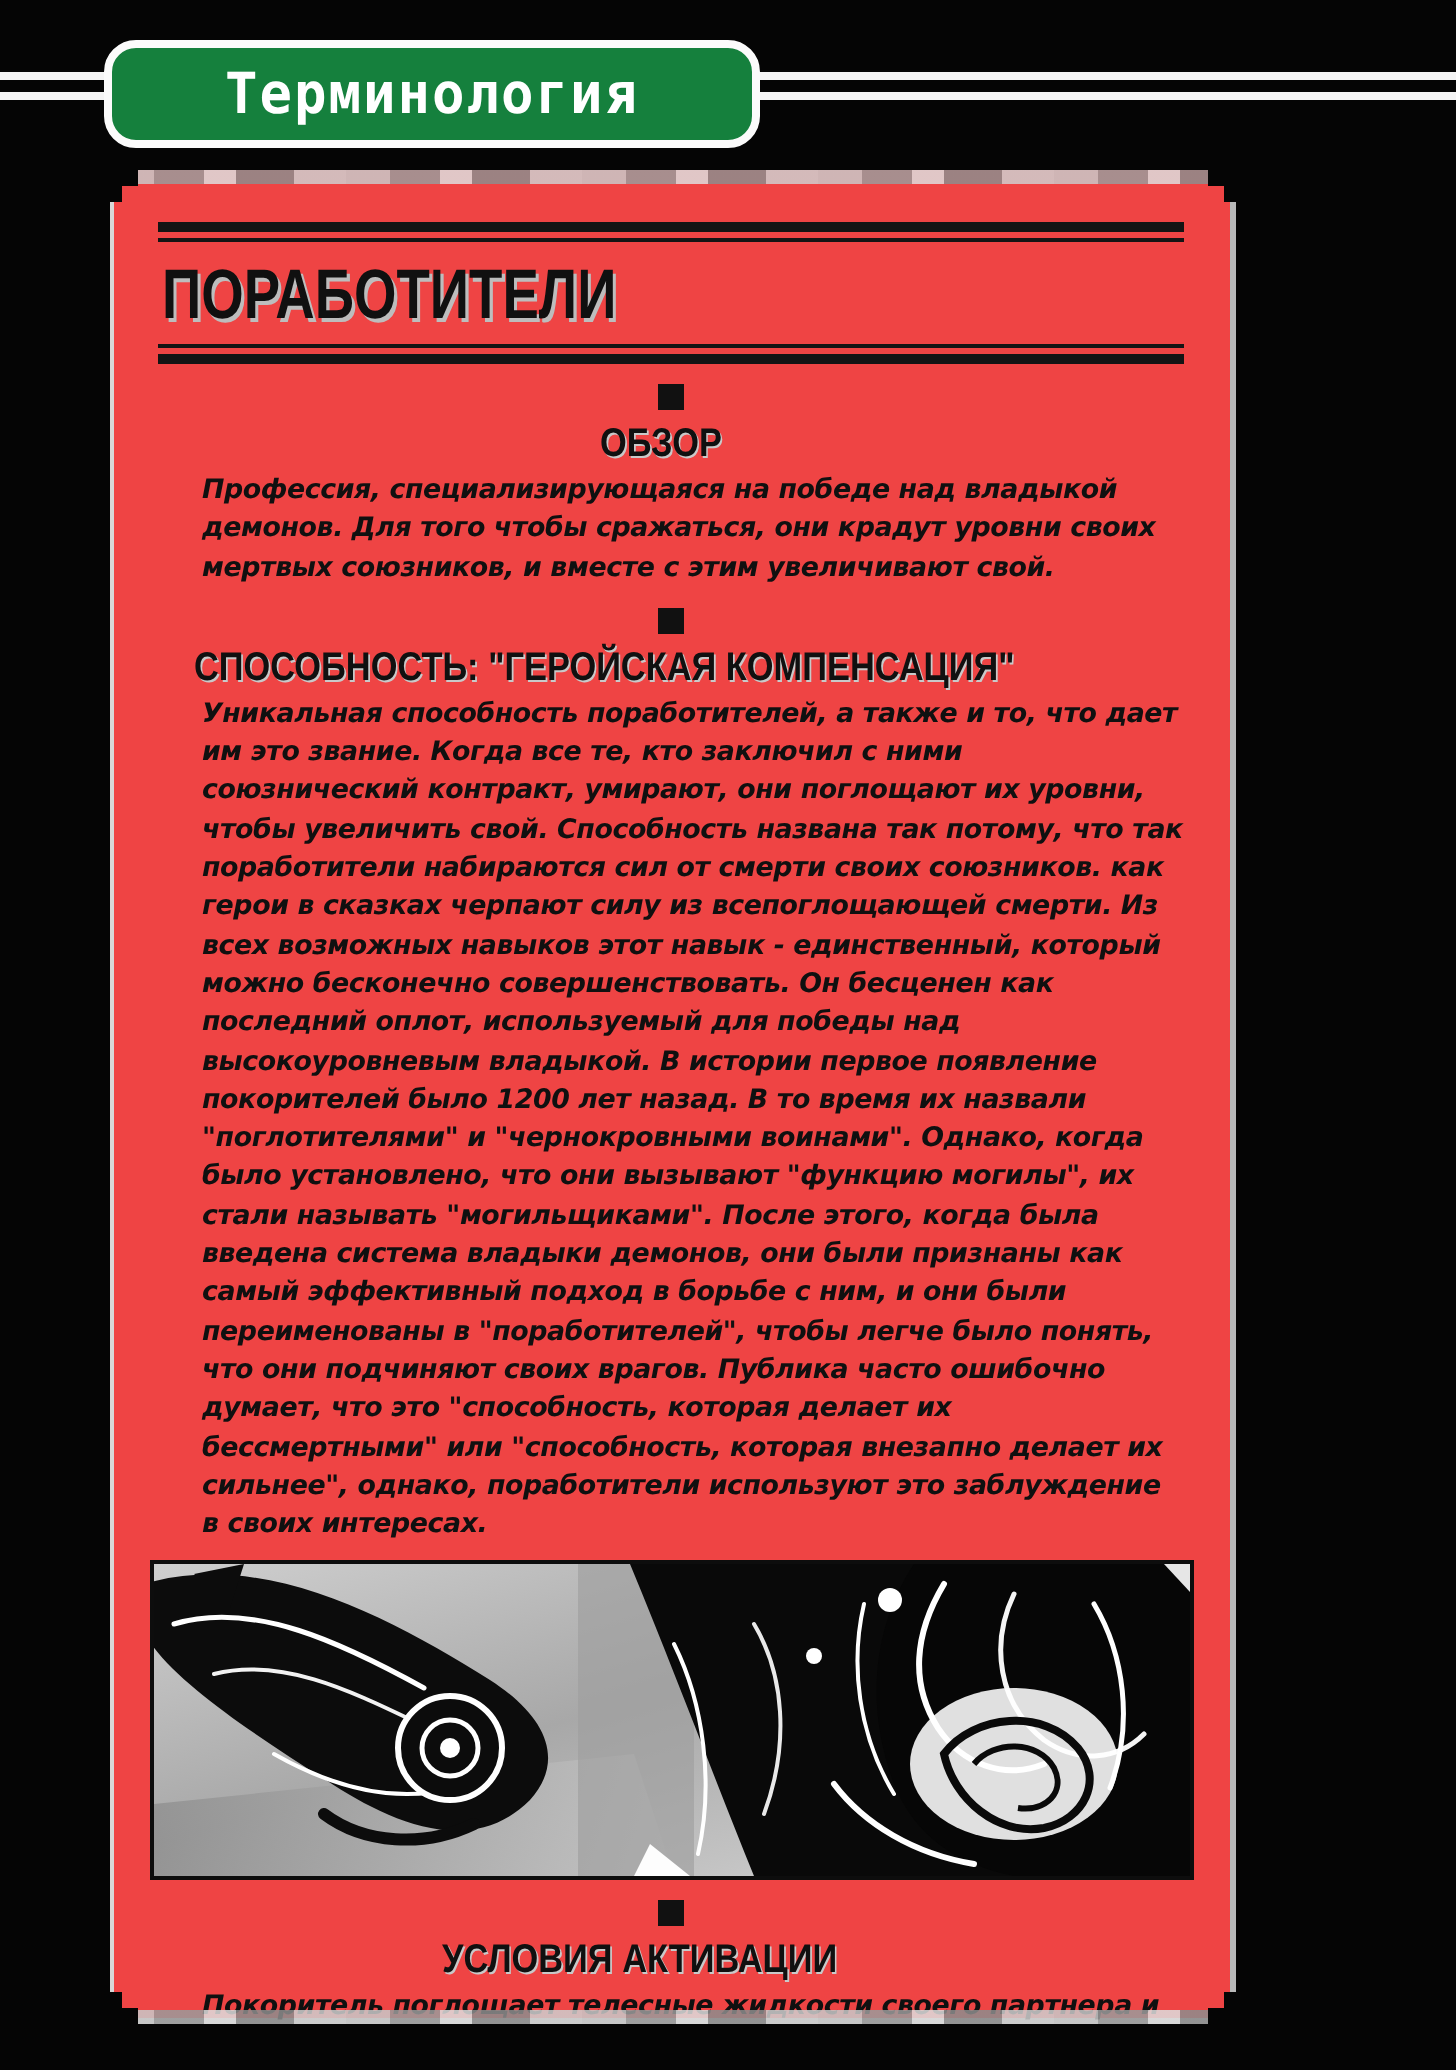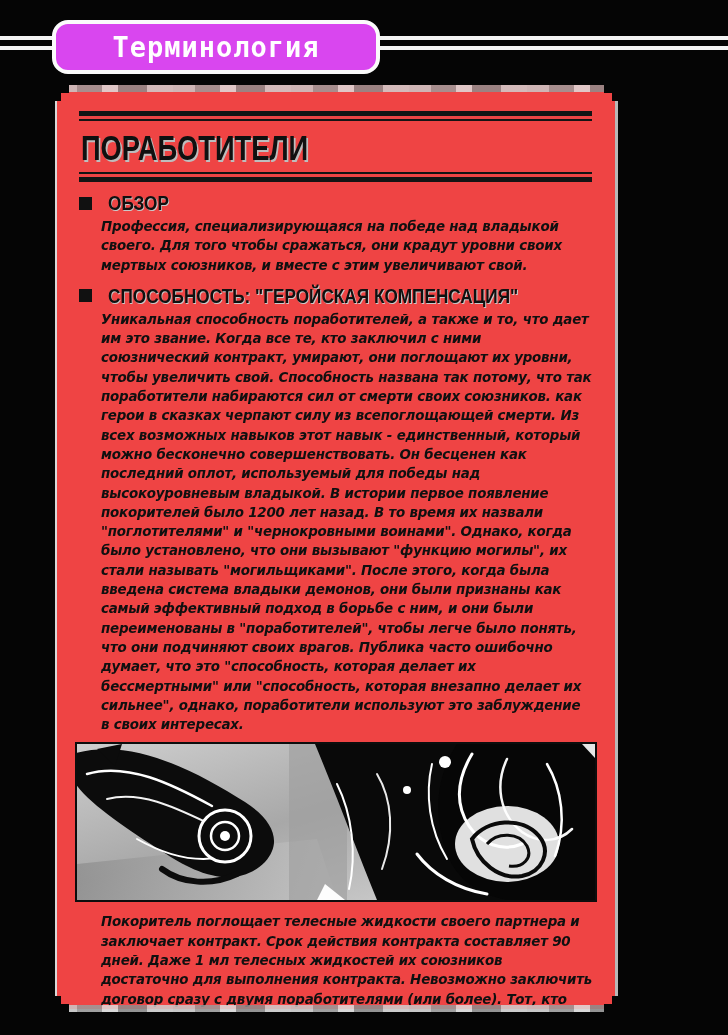--- a/index.html
+++ b/index.html
@@ -7,21 +7,21 @@
     width:728px;height:1035px;position:relative;overflow:hidden;
     background:#050505;
     font-family:"Liberation Sans",sans-serif;
   }
   
   .top-line{position:absolute;left:0;width:728px;height:4px;background:#f4f4f4;}
   .top-line.l1{top:36px;}
   .top-line.l2{top:46px;}
   .badge{
     position:absolute;left:52px;top:20px;width:320px;height:46px;
-    background:#d946ef;border:4px solid #fbfbfb;border-radius:16px;
+    background:#15803d;border:4px solid #fbfbfb;border-radius:16px;
     display:flex;align-items:center;justify-content:center;
     image-rendering:pixelated;z-index:2;
   }
   .badge-title{
     color:#ffffff;font-family:"DejaVu Sans Mono",monospace;
     font-weight:bold;font-size:27px;letter-spacing:1px;white-space:nowrap;
     transform:scaleY(1.05);
   }
   
   .sheet{
@@ -47,21 +47,21 @@
   .rule.thin{height:2px;margin-top:3px;}
   .rule.thin2{height:2px;margin-bottom:3px;}
   .sheet-title{
     margin:9px 0 7px 2px;
     font-size:35px;font-weight:bold;line-height:1;letter-spacing:0px;
     transform:scaleX(0.78);transform-origin:left center;white-space:nowrap;
     text-shadow:2px 2px 0 #bdbdbd;
   }
   
   .section{margin-top:10px;}
-  .sec-head{display:flex;align-items:center;gap:16px;margin:0 0 3px 0;}
+  .sec-head{display:flex;align-items:center;gap:6px;margin:0 0 3px 0;flex-direction:column;}
   .bullet{width:13px;height:13px;background:#111;flex:0 0 auto;}
   .sec-title{
     font-size:20px;font-weight:bold;line-height:1.1;white-space:nowrap;
     transform:scaleX(0.86);transform-origin:left center;
     text-shadow:1px 1px 0 #c9c9c9;
   }
   .sec-body{
     margin:0 0 0 22px;max-width:500px;
     font-family:"DejaVu Sans",sans-serif;font-style:italic;font-weight:bold;
     font-size:13.4px;line-height:1.44;letter-spacing:-0.2px;
@@ -92,21 +92,21 @@
     <div class="rule thin"></div>
     <div class="sheet-title">ПОРАБОТИТЕЛИ</div>
     <div class="rule thin2"></div>
     <div class="rule thick"></div>
 
     <div class="section">
       <div class="sec-head">
         <span class="bullet"></span>
         <span class="sec-title">ОБЗОР</span>
       </div>
-      <p class="sec-body">Профессия, специализирующаяся на победе над владыкой своего. Для того чтобы сражаться, они крадут уровни своих мертвых союзников, и вместе с этим увеличивают свой.</p>
+      <p class="sec-body">Профессия, специализирующаяся на победе над владыкой демонов. Для того чтобы сражаться, они крадут уровни своих мертвых союзников, и вместе с этим увеличивают свой.</p>
     </div>
 
     <div class="section">
       <div class="sec-head">
         <span class="bullet"></span>
         <span class="sec-title">СПОСОБНОСТЬ: "ГЕРОЙСКАЯ КОМПЕНСАЦИЯ"</span>
       </div>
       <p class="sec-body">Уникальная способность поработителей, а также и то, что дает им это звание. Когда все те, кто заключил с ними союзнический контракт, умирают, они поглощают их уровни, чтобы увеличить свой. Способность названа так потому, что так поработители набираются сил от смерти своих союзников. как герои в сказках черпают силу из всепоглощающей смерти. Из всех возможных навыков этот навык - единственный, который можно бесконечно совершенствовать. Он бесценен как последний оплот, используемый для победы над высокоуровневым владыкой. В истории первое появление покорителей было 1200 лет назад. В то время их назвали "поглотителями" и "чернокровными воинами". Однако, когда было установлено, что они вызывают "функцию могилы", их стали называть "могильщиками". После этого, когда была введена система владыки демонов, они были признаны как самый эффективный подход в борьбе с ним, и они были переименованы в "поработителей", чтобы легче было понять, что они подчиняют своих врагов. Публика часто ошибочно думает, что это "способность, которая делает их бессмертными" или "способность, которая внезапно делает их сильнее", однако, поработители используют это заблуждение в своих интересах.</p>
     </div>
 
@@ -152,19 +152,23 @@
         <path d="M340,110 C355,130 380,145 410,150" stroke="#ffffff" stroke-width="3" fill="none" stroke-linecap="round"></path>
         <path d="M260,40 C275,70 280,110 272,145" stroke="#ffffff" stroke-width="2" fill="none" stroke-linecap="round"></path>
         <path d="M248,140 L268,156 L240,156 Z" fill="#fdfdfd"></path>
         <path d="M505,0 L518,14 L518,0 Z" fill="#e6e6e6"></path>
         <circle cx="368" cy="18" r="6" fill="#ffffff"></circle>
         <circle cx="330" cy="46" r="4" fill="#ffffff"></circle>
       </svg>
     </div>
 
     <div class="section">
+      <div class="sec-head">
+        <span class="bullet"></span>
+        <span class="sec-title">УСЛОВИЯ АКТИВАЦИИ</span>
+      </div>
       <p class="sec-body">Покоритель поглощает телесные жидкости своего партнера и заключает контракт. Срок действия контракта составляет 90 дней. Даже 1 мл телесных жидкостей их союзников достаточно для выполнения контракта. Невозможно заключить договор сразу с двумя поработителями (или более). Тот, кто заключил договор последним, получает права на договор (переписывается предыдущий договор). Невозможно заключить договор с тем же человеком дважды. Область сканирования имеет радиус 5 км. если союзник умирает слишком далеко или на другом уровне (слое), тогда уровни вне досягаемоти для геройской компенсации. Эффективный период для сканирования - до часа после смерти. если прошло слишком много времени, то контракт будет недействительным. Длительность способности, зависит от количества собранных уровней.</p>
     </div>
 
   </div>
 
   <div class="glitch bottom"></div>
 </div>
 
 </body></html>

